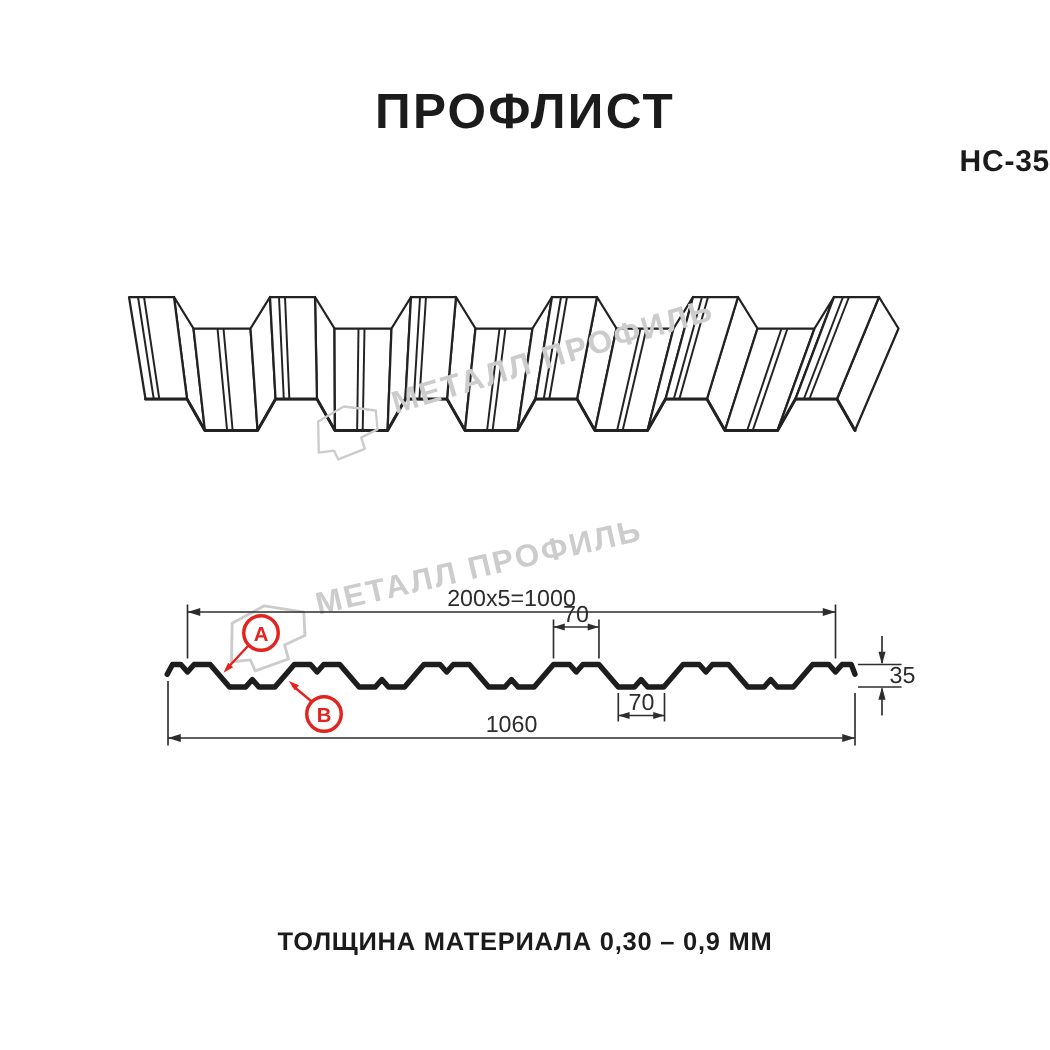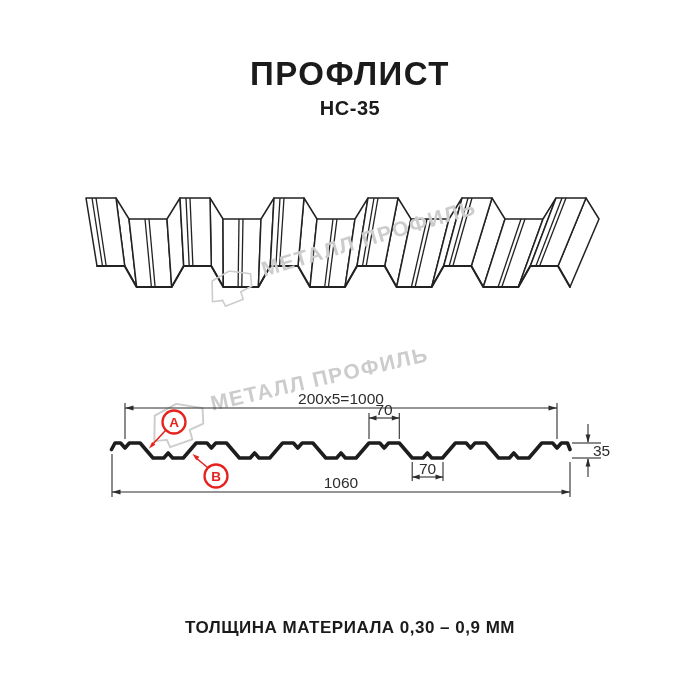--- a/index.html
+++ b/index.html
@@ -7,21 +7,21 @@
     --dim:#2d2d2d;
     --accent:#e4231e;
     --wm:#cccccc;
     --ink:#1b1b1b;
   }
   html,body{margin:0;padding:0;background:#ffffff;}
   .page{position:relative;width:700px;height:700px;background:#fff;overflow:hidden;
         font-family:"Liberation Sans",sans-serif;color:var(--ink);padding-left:20px;}
   .title{position:absolute;top:54px;left:0;width:700px;text-align:center;
          font-size:33px;line-height:40px;font-weight:800;letter-spacing:1.5px;color:var(--ink);}
-  .subtitle{position:absolute;top:98px;left:0;width:700px;text-align:center;
+  .subtitle{position:absolute;top:98px;left:0;width:700px;text-align:right;
             font-size:20px;line-height:20px;font-weight:700;letter-spacing:0.5px;color:var(--ink);}
   .footer{position:absolute;top:618px;left:0;width:700px;text-align:center;
           font-size:17px;line-height:20px;font-weight:600;letter-spacing:0.5px;color:var(--ink);}
   .svg3d{position:absolute;left:0;top:180px;width:700px;height:130px;z-index:1;}
   .svgcross{position:absolute;left:0;top:380px;width:700px;height:130px;z-index:3;}
   .wm{position:absolute;z-index:2;color:var(--wm);}
   .wm-text{font-size:21px;font-weight:700;letter-spacing:1.5px;line-height:24px;white-space:nowrap;}
   .wm1t{left:262px;top:258px;transform:rotate(-16.5deg);transform-origin:0 50%;}
   .wm2t{left:211px;top:392px;transform:rotate(-13deg);transform-origin:0 50%;}
   .wm1l{left:208px;top:270px;transform:rotate(-12deg);}

